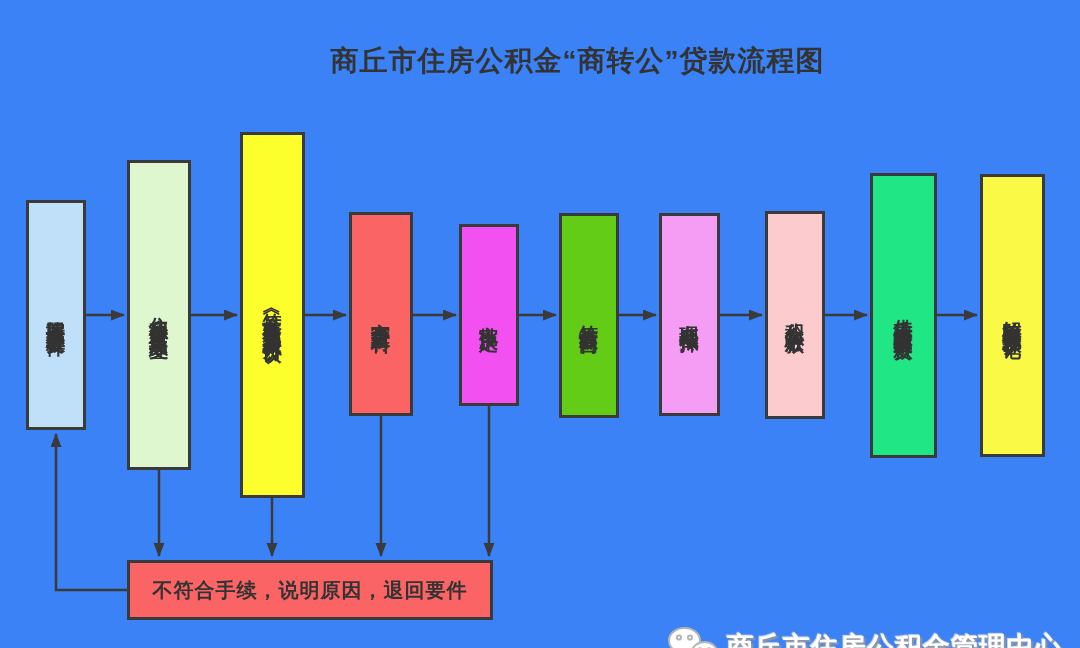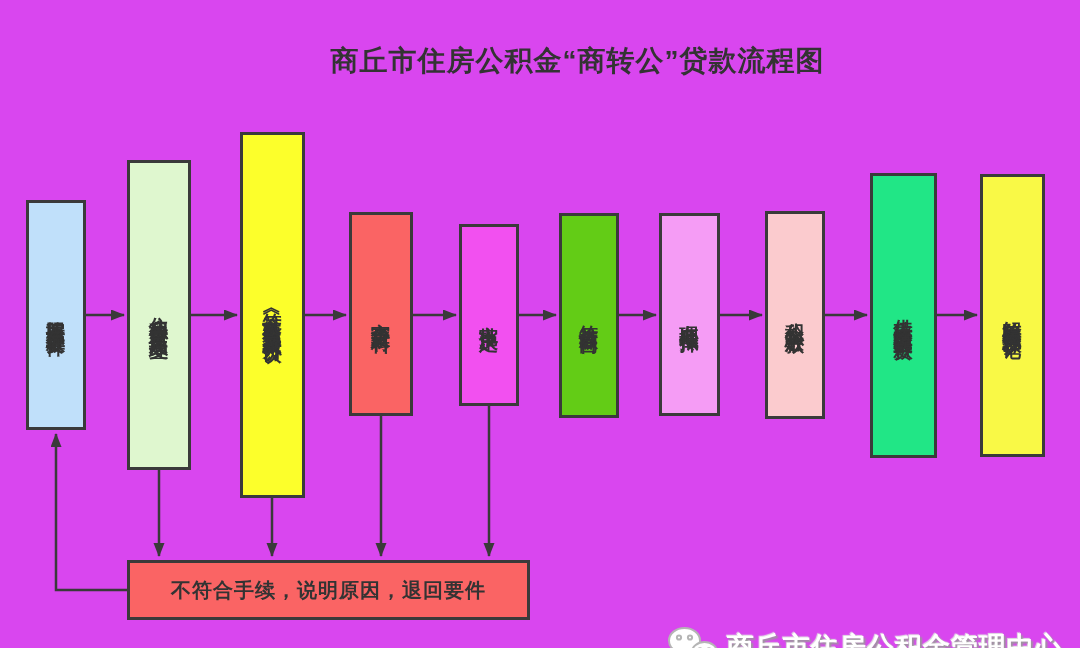--- a/index.html
+++ b/index.html
@@ -1,19 +1,19 @@
 <!DOCTYPE html>
 <html lang="zh"><head>
 <meta charset="utf-8">
 <style>
   html,body{margin:0;padding:0;background:#fff;}
   .stage{
     position:relative;
     width:1080px;height:648px;
-    background:#d946ef;
+    background:#3b82f6;
     overflow:hidden;
     font-family:"Liberation Sans","DejaVu Sans",sans-serif;
     color:#333;
   }
   .title{
     position:absolute;
     top:42px;left:0;width:100%;
     text-align:center;
     text-indent:75px;
     font-size:28px;
@@ -46,21 +46,21 @@
   .n1 {left:26px; top:200px;width:60px;height:230px;}
   .n2 {left:127px;top:160px;width:64px;height:310px;}
   .n3 {left:240px;top:132px;width:65px;height:366px;}
   .n4 {left:349px;top:212px;width:64px;height:204px;}
   .n5 {left:459px;top:224px;width:60px;height:182px;}
   .n6 {left:559px;top:213px;width:60px;height:205px;}
   .n7 {left:659px;top:213px;width:61px;height:203px;}
   .n8 {left:765px;top:211px;width:60px;height:208px;}
   .n9 {left:870px;top:173px;width:67px;height:285px;}
   .n10{left:980px;top:174px;width:65px;height:283px;}
-  .n11{left:127px;top:560px;width:403px;height:60px;font-size:20px;letter-spacing:1px;}
+  .n11{left:127px;top:560px;width:366px;height:60px;font-size:20px;letter-spacing:1px;}
   .watermark{
     position:absolute;
     left:666px;top:576px;
     display:flex;
     align-items:center;
     gap:7px;
     margin-top:48px;
   }
   .watermark .wm-text{
     font-size:27px;

